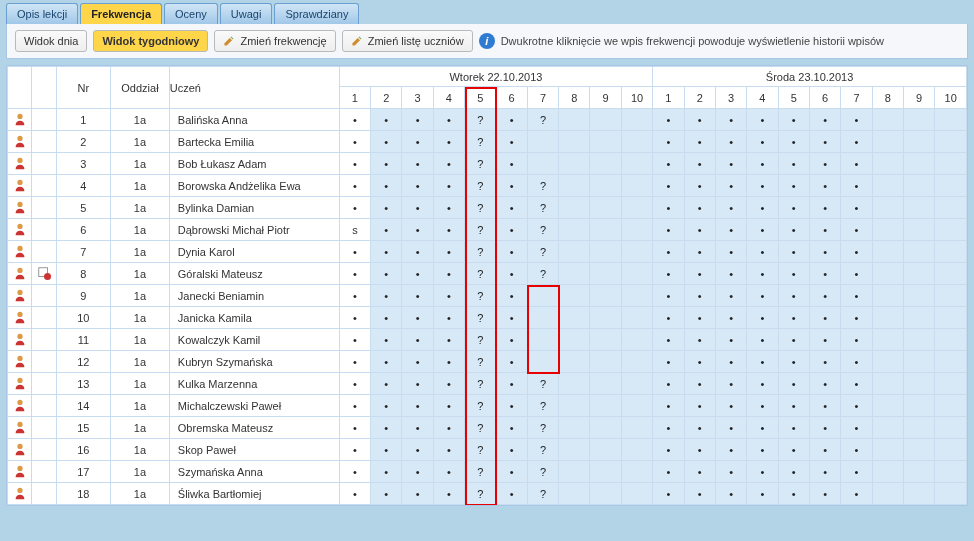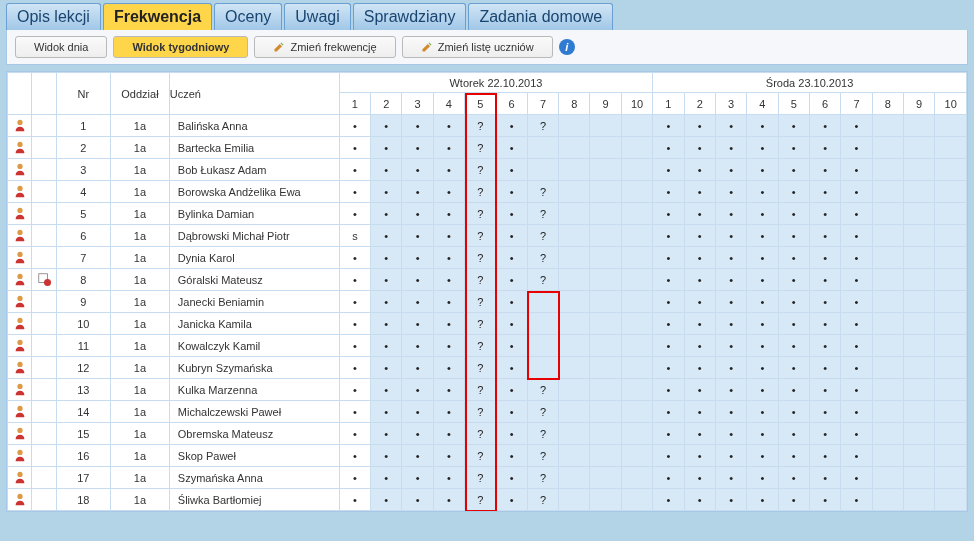--- a/index.html
+++ b/index.html
@@ -13,33 +13,33 @@
     }
     .tabs { display: flex; gap: 2px; padding: 3px 6px 0; }
     .tab {
       padding: 4px 10px;
       border: 1px solid #6a9fd1;
       border-bottom: none;
       background: linear-gradient(#d0e5f5, #a1c7e8);
       color: #1a4570;
       border-radius: 3px 3px 0 0;
       cursor: pointer;
-      font-size: 16px;
+      font-size: 11px;
     }
     .tab.active { background: #ffd64a; color: #222; font-weight: bold; }
     .toolbar {
       display: flex; align-items: center; gap: 6px;
       background: #f5f7fa;
       padding: 6px 8px;
       margin: 0 6px;
       border: 1px solid #a7c7e6;
       border-top: none;
     }
     .btn {
-      padding: 4px 18px;
+      padding: 4px 8px;
       border: 1px solid #b9b9b9;
       background: linear-gradient(#fafafa, #eee);
       border-radius: 3px;
       cursor: pointer;
       font-size: 11px;
       color: #333;
       display: inline-flex; align-items: center; gap: 5px;
     }
     .btn.active { background: #ffd64a; font-weight: bold; }
     .icon-pencil { width:12px; height:12px; display:inline-block; }
@@ -97,21 +97,20 @@
   </style>
 </head>
 <body>
 
 <div class="tabs">
   <div class="tab">Opis lekcji</div>
   <div class="tab active">Frekwencja</div>
   <div class="tab">Oceny</div>
   <div class="tab">Uwagi</div>
   <div class="tab">Sprawdziany</div>
-  <div class="tab">Zadania domowe</div>
 </div>
 
 <div class="toolbar">
   <button class="btn">Widok dnia</button>
   <button class="btn active">Widok tygodniowy</button>
   <button class="btn">
     <span class="icon-pencil">
       <svg viewBox="0 0 16 16" width="12" height="12">
           <path fill="#d18a2c" d="M2 11l7-7 3 3-7 7H2v-3z"></path>
           <path fill="#7a4" d="M10 3l1-1 3 3-1 1z"></path>
@@ -122,20 +121,21 @@
   <button class="btn">
     <span class="icon-pencil">
       <svg viewBox="0 0 16 16" width="12" height="12">
           <path fill="#d18a2c" d="M2 11l7-7 3 3-7 7H2v-3z"></path>
           <path fill="#7a4" d="M10 3l1-1 3 3-1 1z"></path>
         </svg>
     </span>
     <span>Zmień listę uczniów</span>
   </button>
   <span class="icon-info">i</span>
+  <span class="hint">Dwukrotne kliknięcie we wpis frekwencji powoduje wyświetlenie historii wpisów</span>
 </div>
 
 <div class="grid-wrap rel">
   <table>
     <colgroup>
       <col class="col-icon">
         <col class="col-icon2">
         <col class="col-nr">
         <col class="col-oddzial">
         <col class="col-uczen">

